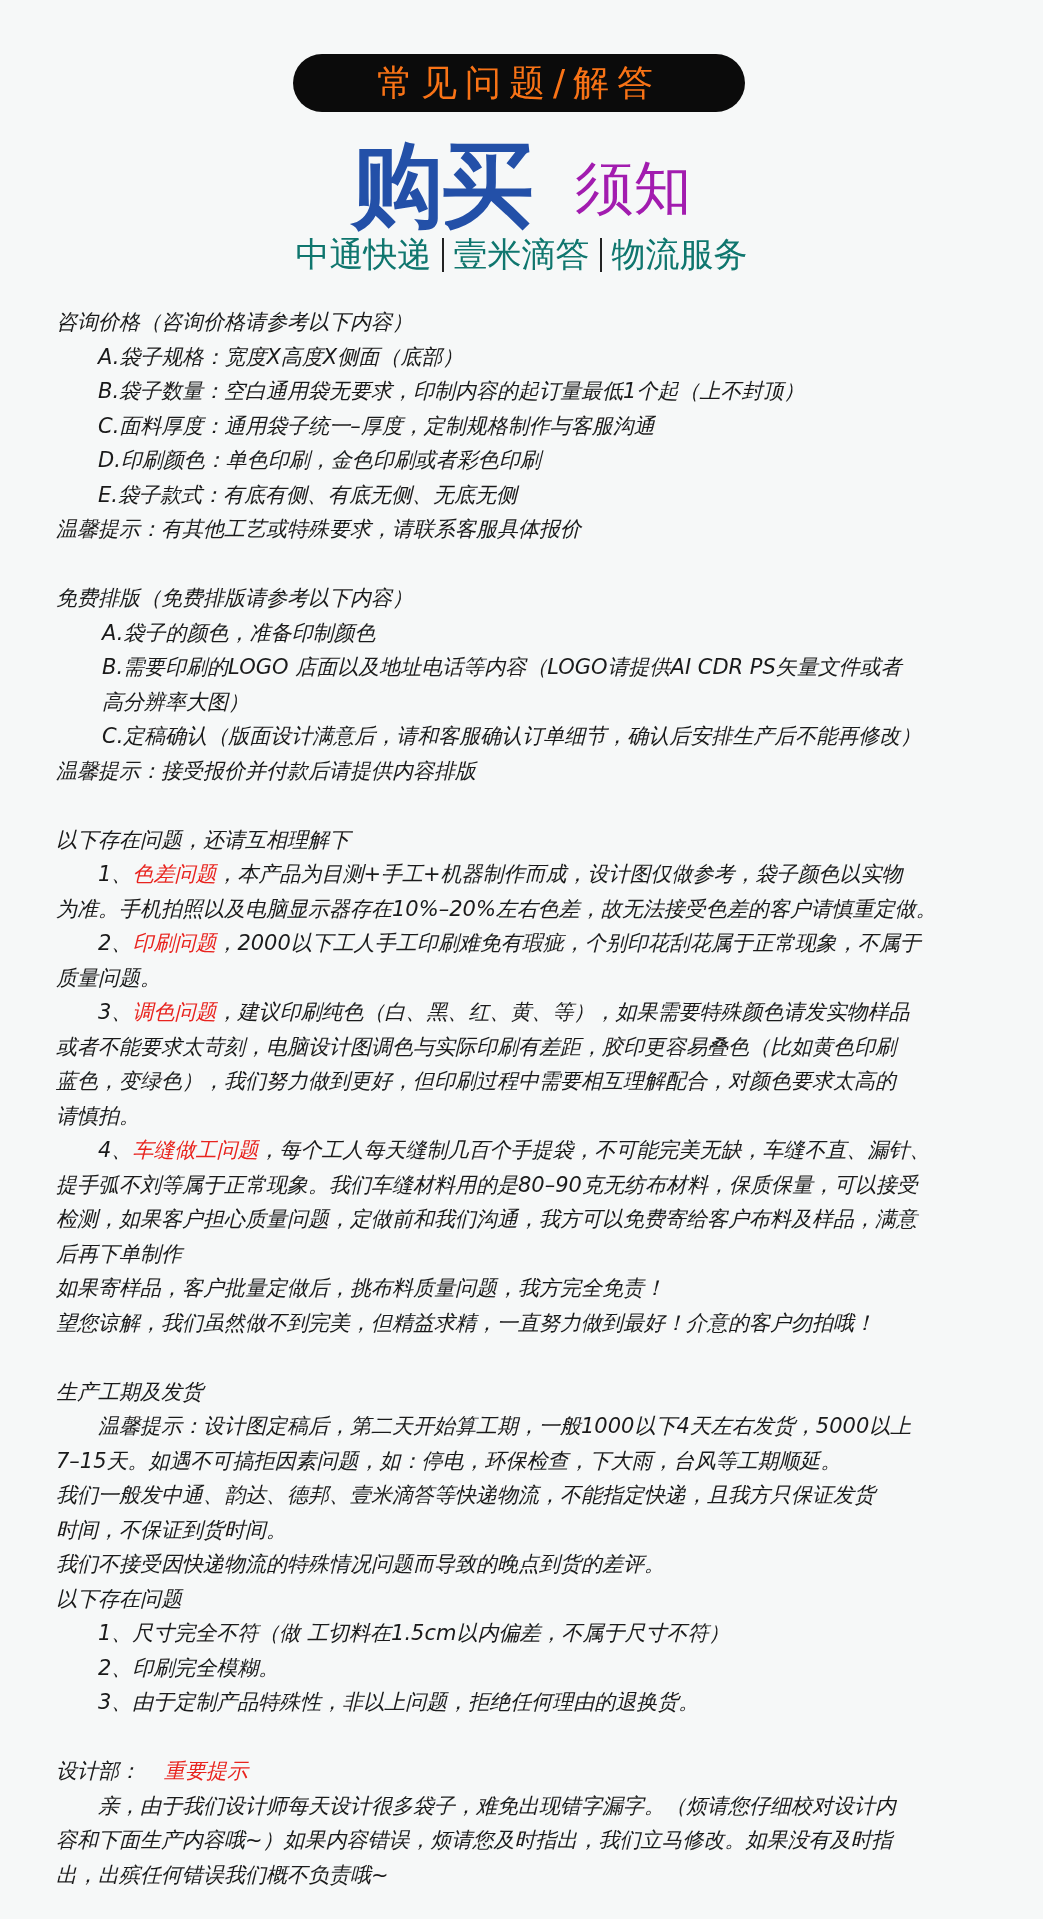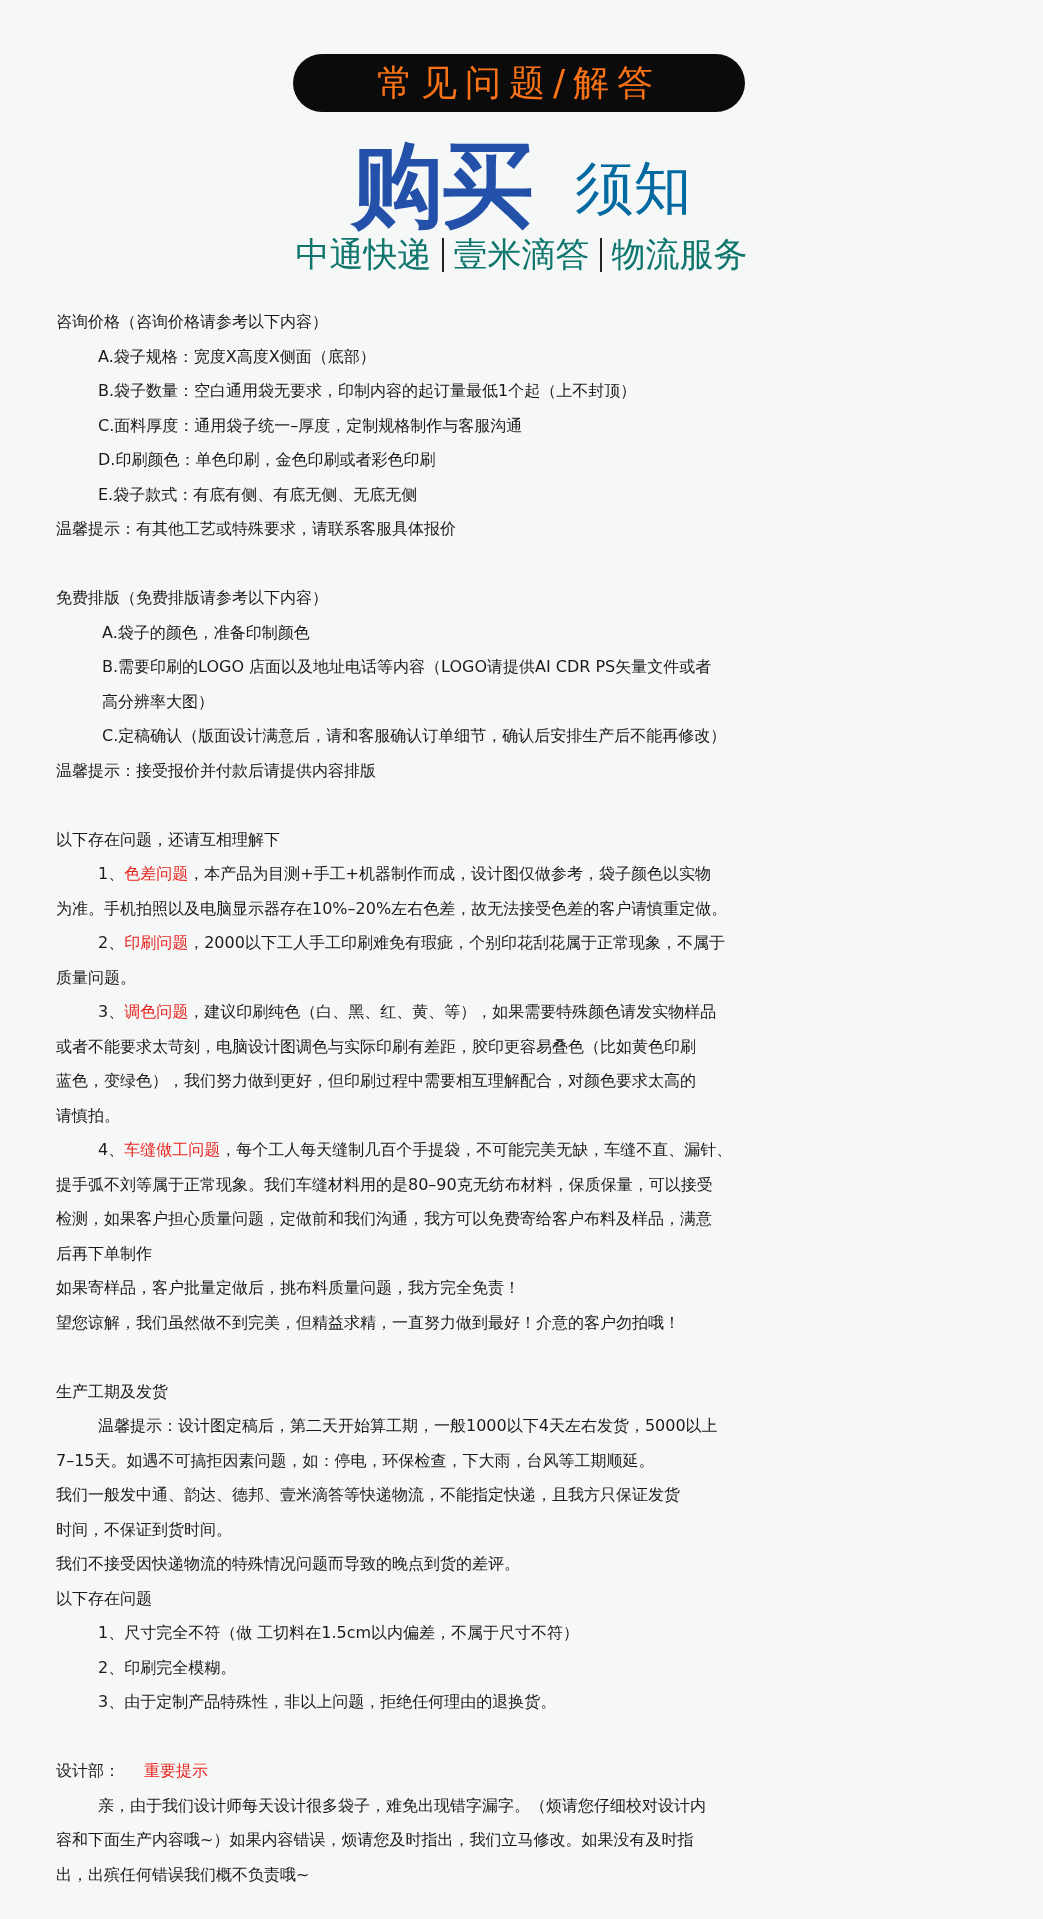--- a/index.html
+++ b/index.html
@@ -30,21 +30,21 @@
     display: flex; justify-content: center; align-items: flex-end; gap: 40px;
   }
   .title-big {
     color: #2350a8;
     font-size: 92px;
     font-weight: bold;
     line-height: 100px;
     letter-spacing: -2px;
   }
   .title-small {
-    color: #0369a1;
+    color: #a21caf;
     font-size: 58px;
     line-height: 80px;
     margin-left: 4px;
     margin-bottom: 8px;
     margin-top: 31px;
   }
   .services {
     position: absolute;
     left: 0; right: 0; top: 232px;
     display: flex; justify-content: center; align-items: center;
@@ -52,22 +52,23 @@
     color: #0f766e;
   }
   .services .sep {
     display: inline-block; width: 2px; height: 34px; background: #222;
     margin: 0 10px;
   }
   .content {
     position: absolute;
     left: 56px; top: 305px;
     width: 960px;
-    font-size: 16px;
+    font-size: 21px;
     line-height: 34.5px;
+    font-style: italic;
   }
   .line { white-space: nowrap; }
   .indent { padding-left: 42px; }
   .indent2 { padding-left: 46px; }
   .gap { height: 34.5px; }
   .red { color: #e8231e; }
   .label-gap { display: inline-block; width: 24px; }
 </style>
 </head>
 <body>

